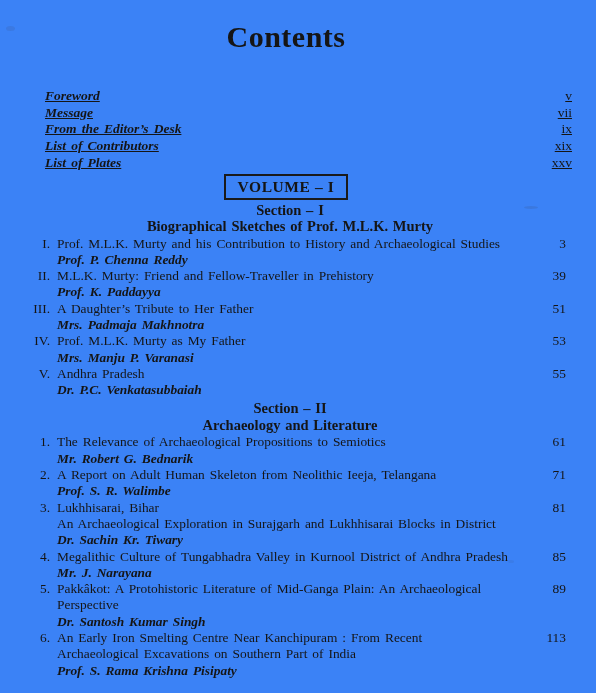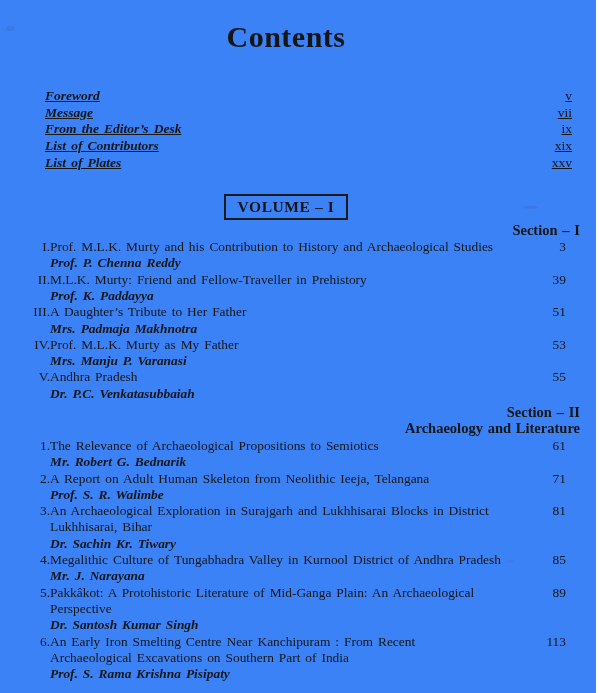--- a/index.html
+++ b/index.html
@@ -31,33 +31,32 @@
   }
   .fm-label { font-style: italic; font-weight: bold; word-spacing: 0.13em; }
   .fm-page { font-weight: normal; }
   .volume-wrap { text-align: center; margin: 2px 24px 0 0; }
   .volume-box {
     display: inline-block;
     border: 2px solid #1a1a1a;
     padding: 2px 12px 3px 12px;
     font-weight: bold; font-size: 15.5px; line-height: 17px;
     letter-spacing: 0.6px;
-    margin-top: 20px;
   }
   .sec-head, .sec-sub {
-    text-align: right; font-weight: bold;
+    text-align: center; font-weight: bold;
     font-size: 14.5px; line-height: 16.5px;
     margin: 0 16px 0 0;
     word-spacing: 0.08em;
   }
   .sec-head { margin-top: 2px; }
   .entries { margin: 1px 30px 0 20px; }
   .entry { display: flex; font-size: 13.4px; line-height: 16.3px; }
   .num { flex: none; width: 30px; text-align: right; }
-  .ebody { flex: 1; }
+  .ebody { flex: 1; margin-left: 7px; }
   .trow { display: flex; align-items: flex-start; }
   .tlines { flex: 1; word-spacing: 0.12em; padding-right: 8px; }
   .pg { flex: none; min-width: 28px; text-align: right; }
   .author { font-style: italic; word-spacing: 0.12em; font-weight: bold; }
   .artifact { position: absolute; border-radius: 50%; background: rgba(60,50,50,0.10); }
   .a1 { left: 6px; top: 26px; width: 9px; height: 5px; }
   .a2 { left: 524px; top: 206px; width: 14px; height: 3px; background: rgba(60,50,50,0.12); }
   .a3 { left: 508px; top: 560px; width: 6px; height: 3px; background: rgba(60,50,50,0.07); }
 </style>
 </head>
@@ -91,20 +90,21 @@
       <span class="fm-label">List of Plates</span>
       <span class="fm-page">xxv</span>
     </div>
   </div>
 
   <div class="volume-wrap">
     <span class="volume-box">VOLUME – I</span>
   </div>
 
   <div class="sec-head">Section – I</div>
+  <div class="sec-sub">Biographical Sketches of Prof. M.L.K. Murty</div>
 
   <div class="entries">
     <div class="entry">
       <div class="num">I.</div>
       <div class="ebody">
         <div class="trow">
           <div class="tlines">
             <div class="tline">Prof. M.L.K. Murty and his Contribution to History and Archaeological Studies</div>
           </div>
           <div class="pg">3</div>
@@ -194,22 +194,22 @@
         </div>
         <div class="author">Prof. S. R. Walimbe</div>
       </div>
     </div>
 
     <div class="entry">
       <div class="num">3.</div>
       <div class="ebody">
         <div class="trow">
           <div class="tlines">
+            <div class="tline">Lukhhisarai, Bihar</div>
             <div class="tline">An Archaeological Exploration in Surajgarh and Lukhhisarai Blocks in District</div>
-            <div class="tline">Lukhhisarai, Bihar</div>
           </div>
           <div class="pg">81</div>
         </div>
         <div class="author">Dr. Sachin Kr. Tiwary</div>
       </div>
     </div>
 
     <div class="entry">
       <div class="num">4.</div>
       <div class="ebody">

